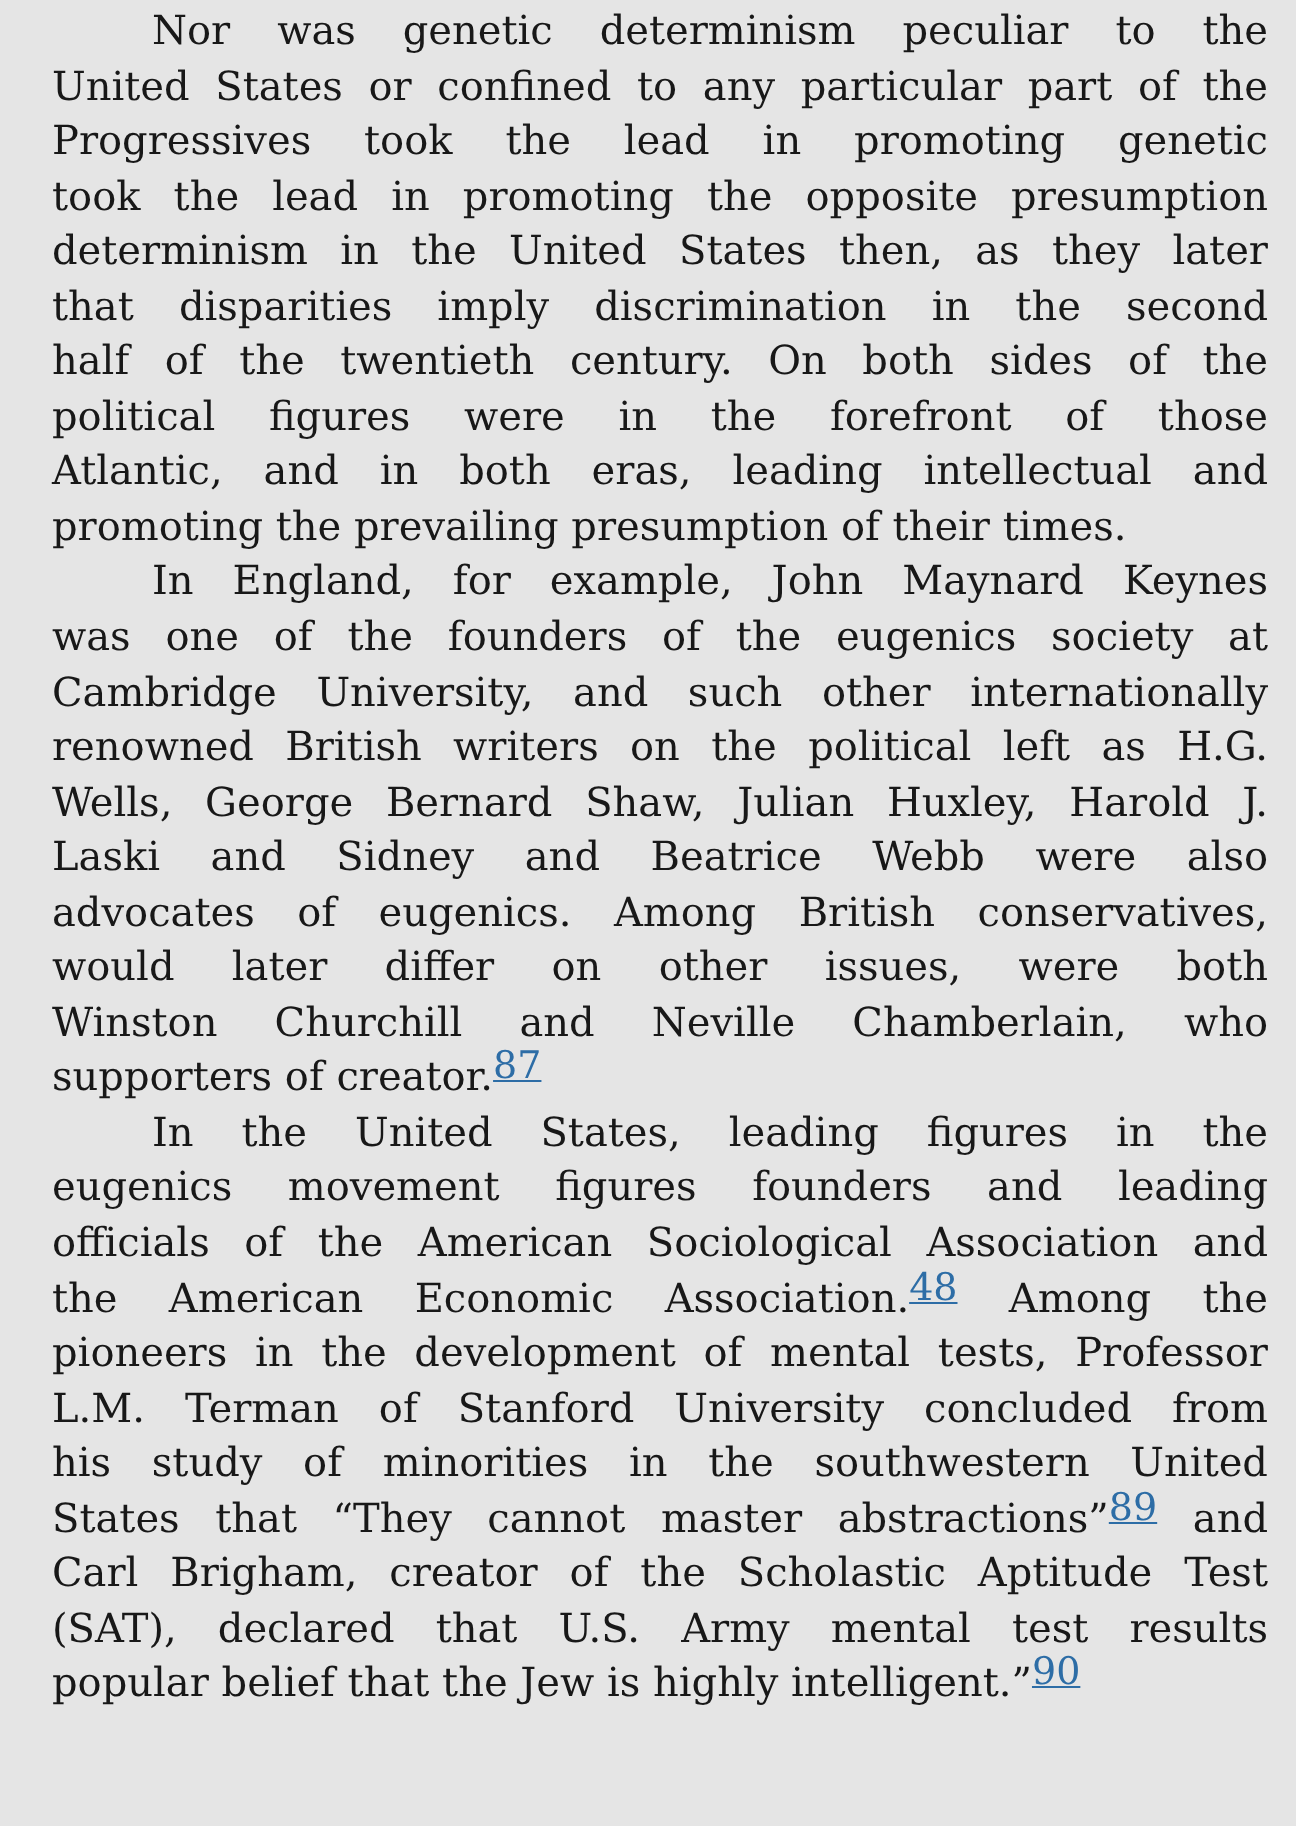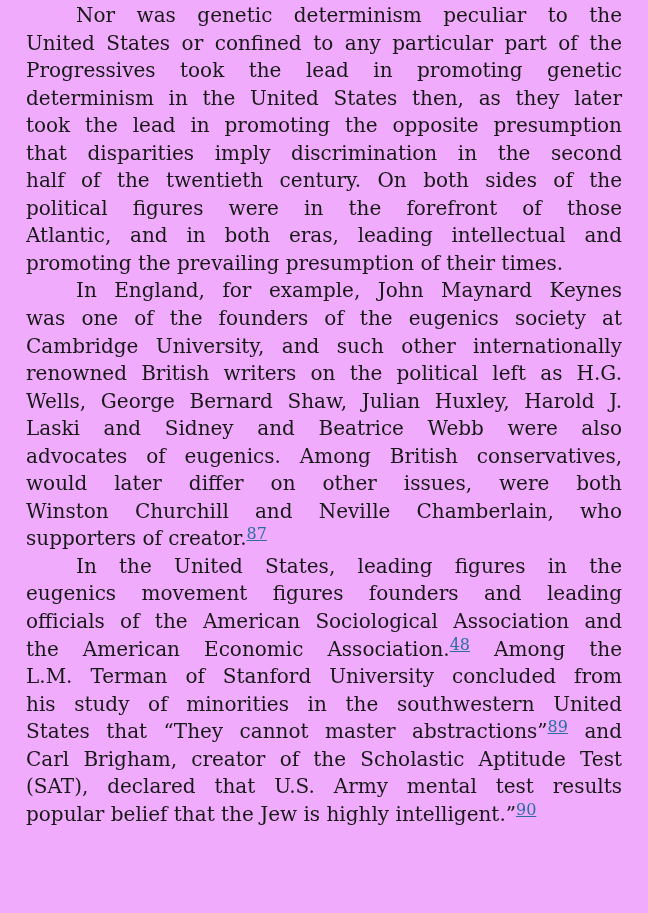--- a/index.html
+++ b/index.html
@@ -3,23 +3,23 @@
 <meta charset="utf-8">
 <style>
   html, body {
     margin: 0;
     padding: 0;
     background: #ffffff;
   }
   .page {
     width: 648px;
     height: 913px;
-    background: #f0abfc;
+    background: #e5e5e5;
     box-sizing: border-box;
-    padding: 2px 26px 0 26px;
+    padding: 2px 14px 0 26px;
     overflow: hidden;
     font-family: "DejaVu Serif", serif;
     font-size: 20px;
     line-height: 27.55px;
     color: #181818;
   }
   .paragraph {
     margin: 0;
   }
   .line {
@@ -30,37 +30,37 @@
   .line.last {
     text-align-last: left;
   }
   .line.indent {
     text-indent: 50px;
   }
   .fnref {
     color: #2d6da6;
     text-decoration: underline;
     text-decoration-color: #2d6da6;
-    font-size: 16px;
+    font-size: 19px;
     line-height: 10px;
     vertical-align: 6px;
     cursor: pointer;
   }
 </style>
 </head>
 <body>
 
 <div class="page">
   <div>
       <div class="paragraph">
         <div class="line indent"><span>Nor was genetic determinism peculiar to the</span></div>
         <div class="line"><span>United States or confined to any particular part of the</span></div>
         <div class="line"><span>Progressives took the lead in promoting genetic</span></div>
+        <div class="line"><span>took the lead in promoting the opposite presumption</span></div>
         <div class="line"><span>determinism in the United States then, as they later</span></div>
-        <div class="line"><span>took the lead in promoting the opposite presumption</span></div>
         <div class="line"><span>that disparities imply discrimination in the second</span></div>
         <div class="line"><span>half of the twentieth century. On both sides of the</span></div>
         <div class="line"><span>political figures were in the forefront of those</span></div>
         <div class="line"><span>Atlantic, and in both eras, leading intellectual and</span></div>
         <div class="line last"><span>promoting the prevailing presumption of their times.</span></div>
       </div>
       <div class="paragraph">
         <div class="line indent"><span>In England, for example, John Maynard Keynes</span></div>
         <div class="line"><span>was one of the founders of the eugenics society at</span></div>
         <div class="line"><span>Cambridge University, and such other internationally</span></div>
@@ -70,20 +70,21 @@
         <div class="line"><span>advocates of eugenics. Among British conservatives,</span></div>
         <div class="line"><span>would later differ on other issues, were both</span></div>
         <div class="line"><span>Winston Churchill and Neville Chamberlain, who</span></div>
         <div class="line last"><span>supporters of creator.</span><a class="fnref">87</a></div>
       </div>
       <div class="paragraph">
         <div class="line indent"><span>In the United States, leading figures in the</span></div>
         <div class="line"><span>eugenics movement figures founders and leading</span></div>
         <div class="line"><span>officials of the American Sociological Association and</span></div>
         <div class="line"><span>the American Economic Association.</span><a class="fnref">48</a><span> Among the</span></div>
+        <div class="line"><span>pioneers in the development of mental tests, Professor</span></div>
         <div class="line"><span>L.M. Terman of Stanford University concluded from</span></div>
         <div class="line"><span>his study of minorities in the southwestern United</span></div>
         <div class="line"><span>States that “They cannot master abstractions”</span><a class="fnref">89</a><span> and</span></div>
         <div class="line"><span>Carl Brigham, creator of the Scholastic Aptitude Test</span></div>
         <div class="line"><span>(SAT), declared that U.S. Army mental test results</span></div>
         <div class="line last"><span>popular belief that the Jew is highly intelligent.”</span><a class="fnref">90</a></div>
       </div>
     </div>
 </div>
 

